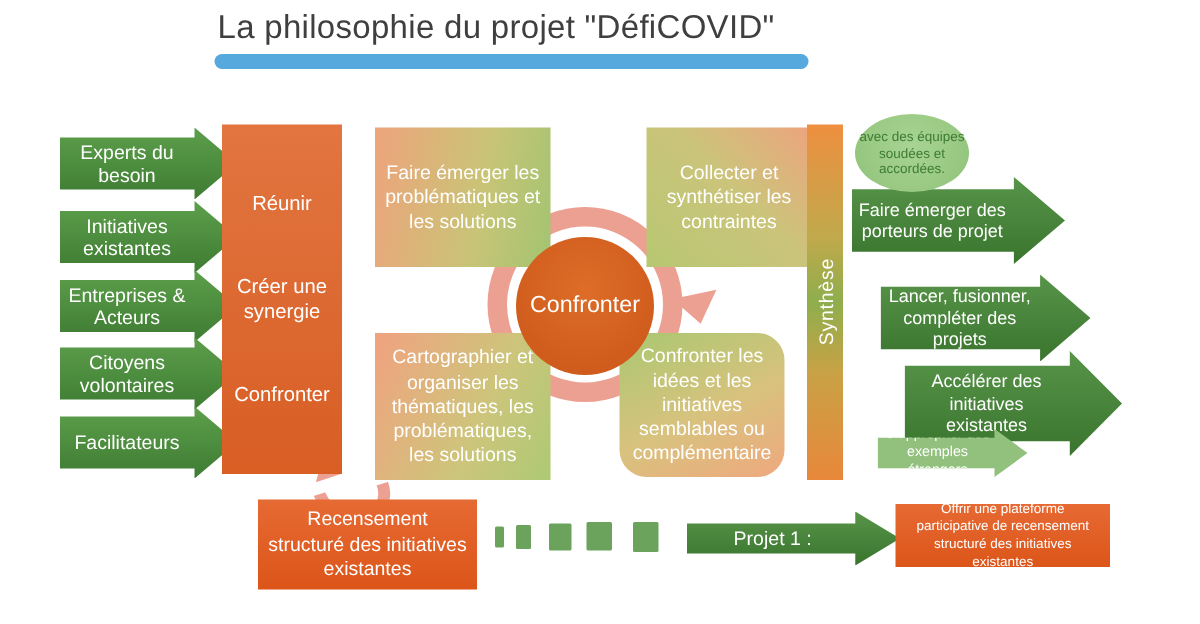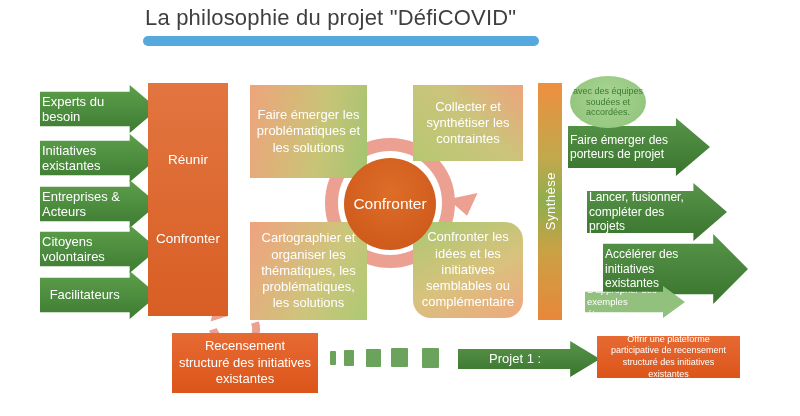--- a/index.html
+++ b/index.html
@@ -13,21 +13,21 @@
   .title{left:145px;top:5px;font-size:22px;color:#3f3f3f;letter-spacing:.2px;}
   .underline{left:143px;top:36px;width:396px;height:10px;border-radius:6px;background:#56a9dd;}
   
   .arrow{
     color:#fff;z-index:2;
     clip-path:polygon(0 14%,76% 14%,76% 0,100% 50%,76% 100%,76% 86%,0 86%);
     background:linear-gradient(180deg,#5d9f4c,#3e7c32);
   }
   .arrow .alabel{
     position:absolute;left:2px;right:26%;top:0;bottom:0;
-    display:flex;align-items:center;justify-content:center;text-align:left;
+    display:flex;align-items:center;justify-content:center;text-align:center;
     font-size:13px;line-height:1.18;
   }
   .rarrow{background:linear-gradient(180deg,#579549,#3a742e);}
   .rarrow .alabel{font-size:12px;line-height:1.2;}
   .small-arrow{
     background:#92c17d;z-index:4;color:#fff;
     clip-path:polygon(0 18%,78% 18%,78% 0,100% 50%,78% 100%,78% 82%,0 82%);
   }
   .small-arrow .alabel{font-size:9.5px;line-height:1.25;right:22%;}
   
@@ -114,32 +114,33 @@
 </div>
 <div class="abs arrow" style="left:40px;top:225px;width:118px;height:48px;">
   <span class="alabel">Citoyens volontaires</span>
 </div>
 <div class="abs arrow" style="left:40px;top:271px;width:118px;height:48px;">
   <span class="alabel">Facilitateurs</span>
 </div>
 
 <div class="abs pillar">
   <div>Réunir</div>
+  <div>Créer une synergie</div>
   <div>Confronter</div>
 </div>
 
 <div class="abs ring"></div>
 <div class="abs ring-head"></div>
 <div class="abs loop-arc"></div>
 <div class="abs loop-head"></div>
 
 <div class="abs pbox g1" style="left:250px;top:85px;width:117px;height:93px;">
   <span>Faire émerger les problématiques et les solutions</span>
 </div>
-<div class="abs pbox g2" style="left:413px;top:85px;width:110px;height:76px;">
+<div class="abs pbox g2" style="left:431px;top:85px;width:110px;height:93px;">
   <span>Collecter et synthétiser les contraintes</span>
 </div>
 <div class="abs pbox g3" style="left:250px;top:222px;width:117px;height:98px;">
   <span>Cartographier et organiser les thématiques, les problématiques, les solutions</span>
 </div>
 <div class="abs pbox g4" style="left:413px;top:222px;width:110px;height:96px;border-radius:18px;">
   <span>Confronter les idées et les initiatives semblables ou complémentaire</span>
 </div>
 
 <div class="abs bcircle">

